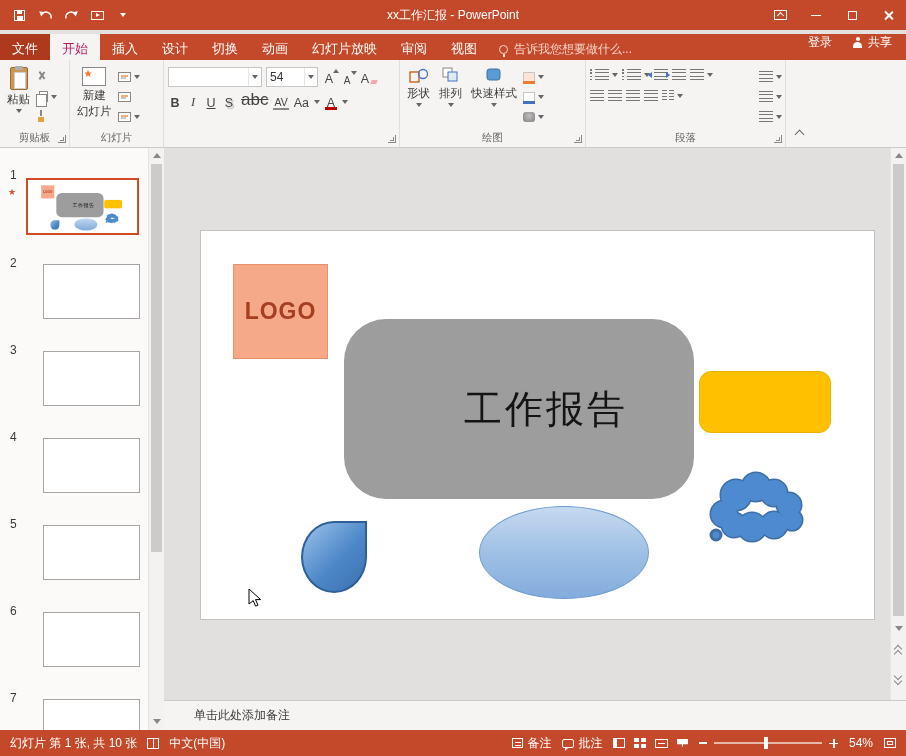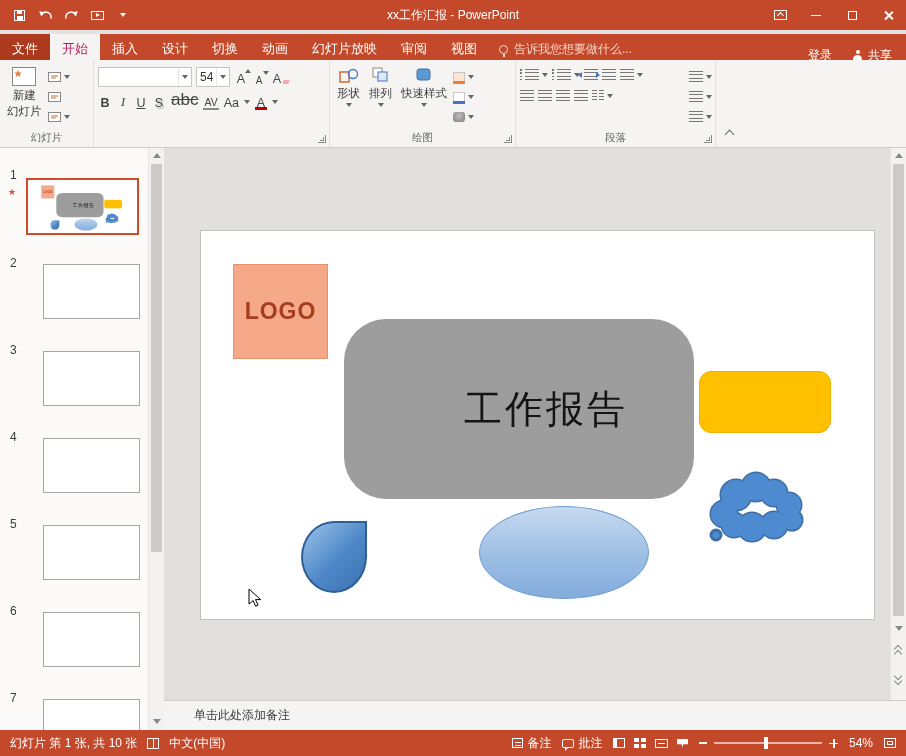--- a/index.html
+++ b/index.html
@@ -29,21 +29,21 @@
 .dd-w{width:0;height:0;border-left:3.5px solid transparent;border-right:3.5px solid transparent;border-top:4px solid #fff}
 
 
 .tabrow{position:absolute;top:34px;left:0;right:0;height:30px;background:#C4492B;display:flex;align-items:stretch;color:#fff}
 .tab{padding:0 12px;line-height:30px;font-size:13px;white-space:nowrap}
 .tab-file{background:#AD3A1D}
 .tab-active{background:#F5F4F2;color:#be185d}
 .tellme{display:flex;align-items:center;gap:6px;padding:0 10px;font-size:12px;color:#F6D4C8}
 .bulb{width:9px;height:9px;border:1px solid #F6D4C8;border-radius:50%;position:relative}
 .bulb::after{content:"";position:absolute;left:2.5px;top:8px;width:2px;height:3px;background:#F6D4C8}
-.tabs-right{margin-left:auto;display:flex;align-items:flex-end;gap:20px;padding-right:14px;font-size:12px}
+.tabs-right{margin-left:auto;display:flex;align-items:flex-start;gap:20px;padding-right:14px;font-size:12px}
 .sharegrp{display:flex;align-items:center;gap:5px}
 .ic-person{position:relative;width:11px;height:11px}
 .ic-person::before{content:"";position:absolute;left:3.5px;top:0;width:4px;height:4px;border-radius:50%;background:#fff}
 .ic-person::after{content:"";position:absolute;left:1px;top:5px;width:9px;height:6px;border-radius:5px 5px 0 0;background:#fff}
 
 
 .ribbon{position:absolute;top:60px;left:0;right:0;height:88px;background:#F5F4F2;border-bottom:1px solid #CDCBC9;display:flex}
 .rgroup{position:relative;height:100%;border-right:1px solid #E1DFDD;flex:none}
 .glabel{position:absolute;bottom:2px;left:0;right:0;text-align:center;font-size:10.5px;color:#666;white-space:nowrap}
 .launcher{position:absolute;right:3px;bottom:4px;width:8px;height:8px;border-right:1px solid #8A8886;border-bottom:1px solid #8A8886}
@@ -73,21 +73,21 @@
 .ic-newslide{position:relative;width:24px;height:19px;border:1px solid #8A8886;background:#fff}
 .ic-slide-s{width:13px;height:10px;border:1px solid #8A8886;background:#fff;position:relative}
 .ic-slide-s::before{content:"";position:absolute;left:2px;top:2px;right:2px;height:2px;background:#F0B27A}
 .ic-slide-s::after{content:"";position:absolute;left:2px;bottom:2px;width:5px;height:2px;background:#C8C6C4}
 
 
 .fontcol{display:flex;flex-direction:column;gap:6px;padding-top:2px;width:100%}
 .frow{display:flex;align-items:center;gap:4px}
 .combo{height:20px;border:1px solid #C8C6C4;background:#fff;display:flex;align-items:center;font-size:12px;color:#333;padding-left:3px}
 .combo .ddbox{margin-left:auto;width:13px;height:100%;display:flex;align-items:center;justify-content:center;border-left:1px solid #E8E6E4}
-.cb-name{width:94px}.cb-size{width:34px}
+.cb-name{width:94px}.cb-size{width:52px}
 .ltr{min-width:14px;height:17px;display:flex;align-items:end;justify-content:center;font-size:12.5px;color:#444;padding:0 1px}
 .ltr-b{font-weight:bold}
 .ltr-i{font-style:italic;font-family:"Liberation Serif",serif}
 .ltr-u{text-decoration:underline}
 .ltr-sh{text-shadow:1.5px 1.5px 1px #b9b7b5}
 .ltr-abc{text-decoration:line-through;font-size:17px}
 .ltr-av{font-size:10.5px;border-bottom:2px solid #8A8886}
 .fcolor{position:relative;padding:0 2px}
 .fcolor::after{content:"";position:absolute;left:1px;right:1px;bottom:0;height:3px;background:#C00000}
 .ic-clearA{position:relative}
@@ -252,20 +252,43 @@
       <span>登录</span>
       <span class="sharegrp">
         <span class="ic-person"></span>
         <span>共享</span>
       </span>
     </div>
   </div>
 
   <div class="ribbon">
 
+    <div class="rgroup g-clip">
+      <div class="gbody">
+        <div class="bigbtn">
+          <span class="ic-paste"></span>
+          <span>粘贴</span>
+          <span class="dd"></span>
+        </div>
+        <div class="minicol">
+          <div class="sbtn">
+              <span class="ic-cut"></span>
+            </div>
+          <div class="sbtn">
+              <span class="ic-copy"></span>
+              <span class="dd"></span>
+            </div>
+          <div class="sbtn">
+              <span class="ic-paint"></span>
+            </div>
+        </div>
+      </div>
+      <div class="glabel">剪贴板</div>
+      <div class="launcher"></div>
+    </div>
 
     <div class="rgroup g-slides">
       <div class="gbody">
         <div class="bigbtn">
           <span class="ic-newslide">
             <svg width="22" height="17">
                 <polygon points="5,2 6.2,4.4 8.8,4.6 6.9,6.3 7.5,8.8 5,7.5 2.7,8.8 3.3,6.3 1.4,4.6 4,4.4" fill="#ED7D31"></polygon>
               </svg>
           </span>
           <span>新建</span>

